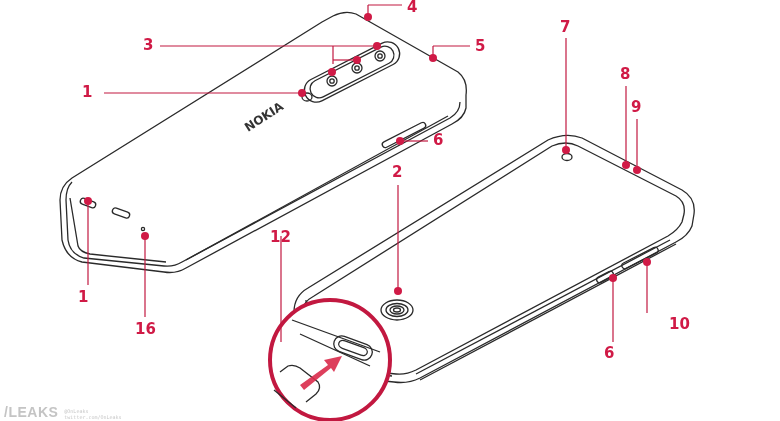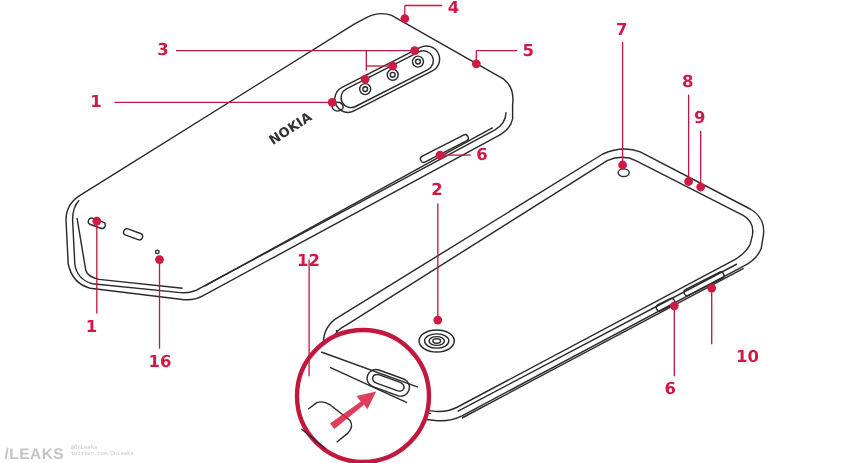--- a/index.html
+++ b/index.html
@@ -1,19 +1,19 @@
 <!DOCTYPE html>
 <html><head>
 <meta charset="utf-8">
 <style>
   html,body{margin:0;padding:0;background:#ffffff;}
   body{width:780px;height:421px;overflow:hidden;position:relative;font-family:"Liberation Sans",sans-serif;}
   #stage{position:absolute;left:0;top:0;width:780px;height:421px;}
   .callout-num{position:absolute;font-family:"DejaVu Sans",sans-serif;font-weight:bold;font-size:15px;color:#d01a46;line-height:1;}
-  .watermark{position:absolute;left:4px;top:404px;display:flex;align-items:flex-start;gap:6px;color:#c8c8c8;}
+  .watermark{position:absolute;left:4px;top:404px;display:flex;align-items:flex-end;gap:6px;color:#c8c8c8;}
   .wm-logo{font-family:"Liberation Sans",sans-serif;font-size:14px;font-weight:bold;letter-spacing:0.5px;color:#c4c4c4;}
   .wm-text{display:flex;flex-direction:column;font-size:5px;line-height:6px;color:#c8c8c8;font-family:"DejaVu Sans Mono",monospace;}
 </style>
 </head>
 <body>
 
 <div id="stage">
   <svg width="780" height="421" viewBox="0 0 780 421" xmlns="http://www.w3.org/2000/svg">
 
     <g fill="none" stroke="#2a2a2a" stroke-width="1.3" stroke-linejoin="round">

